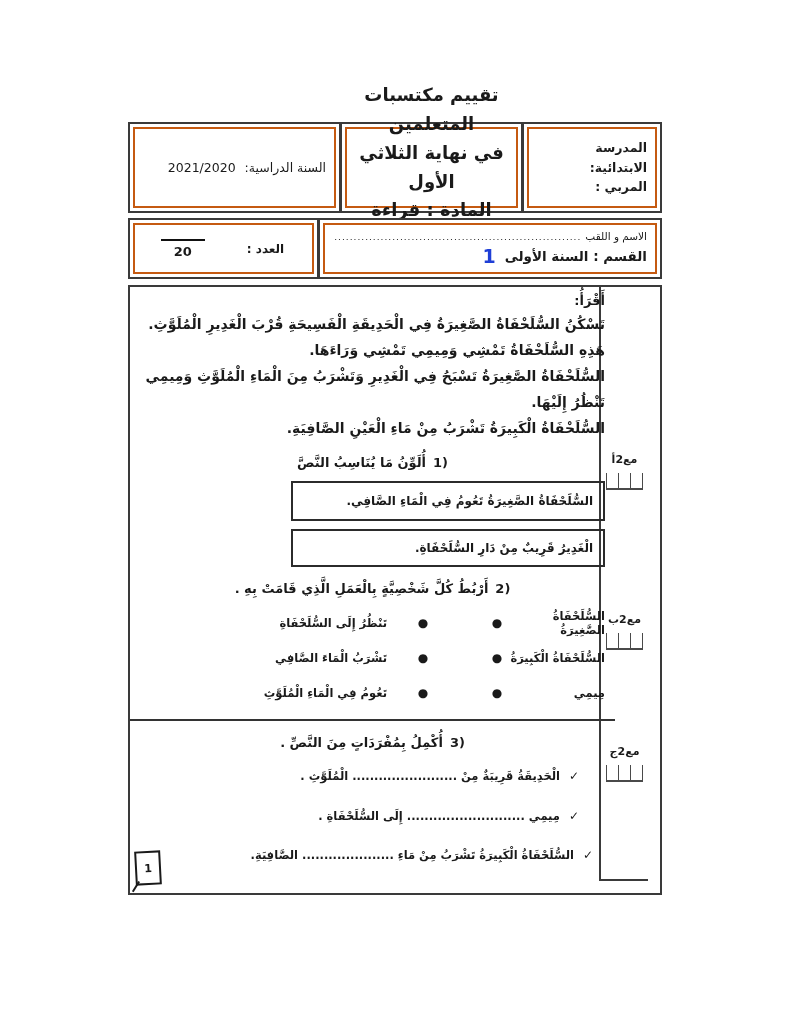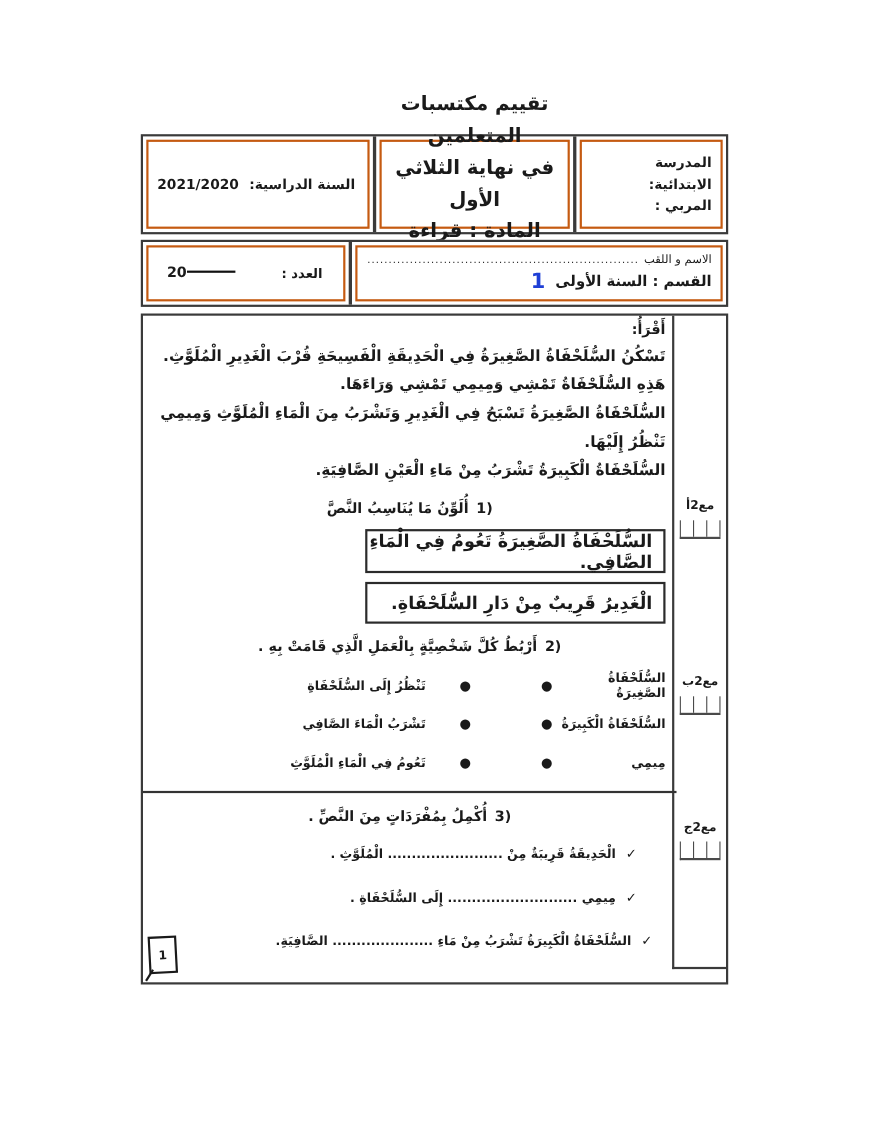--- a/index.html
+++ b/index.html
@@ -18,55 +18,55 @@
   .hcell-inner{
     box-sizing:border-box;width:100%;height:100%;
     border:2px solid var(--accent,#c55a11);
     display:flex;flex-direction:column;justify-content:center;padding:2px 8px;
   }
   .c-school{width:136px;}
   .c-title{width:182px;}
   .c-year{flex:1;}
   .school-line{font-size:12.5px;font-weight:700;line-height:1.55;text-align:right;}
   .title-line{font-size:18px;font-weight:700;line-height:1.6;text-align:center;}
-  .year-line{font-size:12.5px;font-weight:700;text-align:left;}
+  .year-line{font-size:12.5px;font-weight:400;text-align:right;}
   .year-line .num{margin-right:5px;}
   .c-name{width:340px;}
   .c-score{flex:1;}
   .name-row{font-size:10.5px;display:flex;align-items:baseline;gap:4px;}
   .name-dots{font-size:9px;letter-spacing:1px;overflow:hidden;white-space:nowrap;flex:1;}
   .class-row{font-size:13.5px;font-weight:700;margin-top:3px;display:flex;align-items:center;}
   .class-num{color:var(--blue,#1f3fd6);font-size:19px;font-weight:700;margin-right:9px;}
   .score-inner{flex-direction:row !important;align-items:center;gap:42px;padding-right:10px !important;}
   .score-label{font-size:12px;font-weight:700;}
-  .score-frac{display:flex;flex-direction:row;align-items:center;}
+  .score-frac{display:flex;flex-direction:column;align-items:center;}
   .score-bar{width:44px;border-top:2px solid #111;margin-bottom:3px;}
   .score-total{font-size:13px;font-weight:700;}
   
   .main{position:absolute;right:129px;top:285px;width:534px;height:610px;
         border:2px solid #3a3a3a;box-sizing:border-box;background:#fff;}
-  .margin-col{position:absolute;right:0;top:0;width:49px;height:594px;
+  .margin-col{position:absolute;right:12px;top:0;width:49px;height:594px;
         border-left:2px solid #3a3a3a;border-bottom:2px solid #3a3a3a;box-sizing:border-box;padding-left:22px;}
   .mgroup{position:absolute;left:0;right:0;text-align:center;}
   .mg1{top:166px;} .mg2{top:326px;} .mg3{top:458px;}
   .mlabel{font-size:11px;font-weight:700;}
   .comb{width:36px;height:15px;margin:7px auto 0;display:flex;
         border-bottom:2px solid #4a4a4a;border-left:1.5px solid #4a4a4a;}
   .comb span{flex:1;border-right:1.5px solid #4a4a4a;}
   
   .content{position:absolute;top:0;right:49px;left:0;bottom:0;
            padding:6px 6px 0 10px;box-sizing:border-box;direction:rtl;}
   .read-label{font-size:13px;font-weight:700;height:18px;}
   .passage-line{font-size:14px;font-weight:600;line-height:26px;}
   .q-title{display:flex;justify-content:center;align-items:baseline;gap:7px;
            font-size:13px;font-weight:700;height:20px;}
   .qt1{margin-top:14px;} .qt2{margin-top:14px;} .qt3{margin-top:14px;}
-  .opt-box{width:273px;height:40px;border:2px solid #2b2b2b;box-sizing:border-box;
+  .opt-box{width:314px;height:40px;border:2px solid #2b2b2b;box-sizing:border-box;
            display:flex;align-items:center;padding-right:10px;
-           font-size:16px;font-weight:600;}
+           font-size:12px;font-weight:600;}
   .ob1{margin-top:6px;} .ob2{margin-top:7px;} .ob3{margin-top:8px;height:38px;}
   .match-row{display:flex;direction:rtl;align-items:center;height:24px;font-size:11.5px;font-weight:600;}
   .mr1{margin-top:10px;} .mr2{margin-top:11px;} .mr3{margin-top:11px;}
   .mr-char{width:100px;}
   .mr-dot{width:16px;text-align:center;font-size:12px;}
   .mr-sp1{width:58px;} .mr-sp2{width:28px;}
   .divider{margin:14px -10px 0 -10px;border-top:2px solid #333;}
   .fill-item{display:flex;direction:rtl;align-items:baseline;gap:9px;height:24px;
              padding-right:26px;font-size:11.5px;font-weight:600;}
   .fi1{margin-top:14px;} .fi2{margin-top:16px;} .fi3{margin-top:15px;padding-right:12px;}

